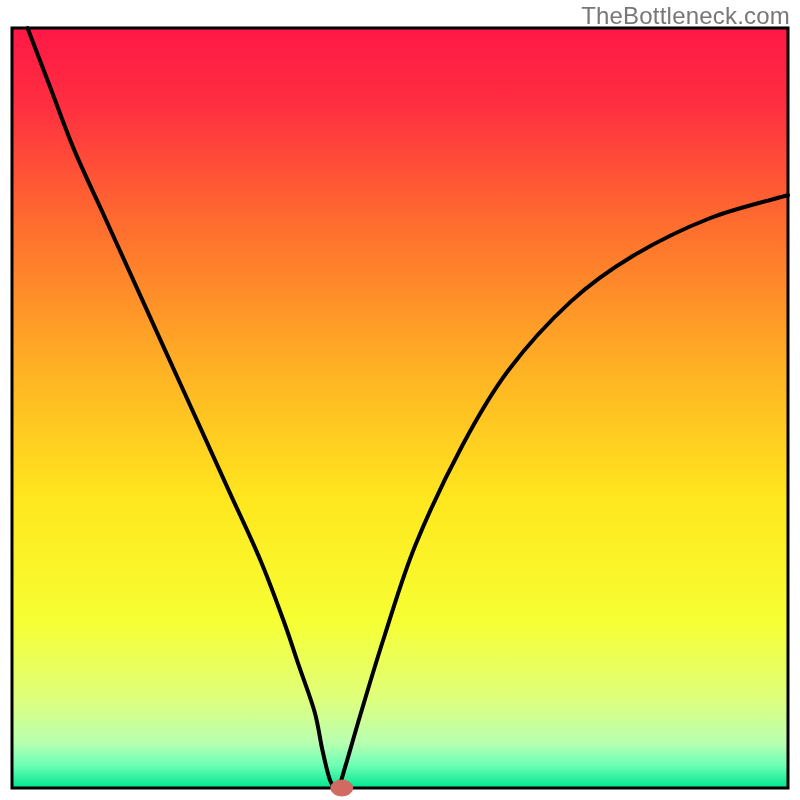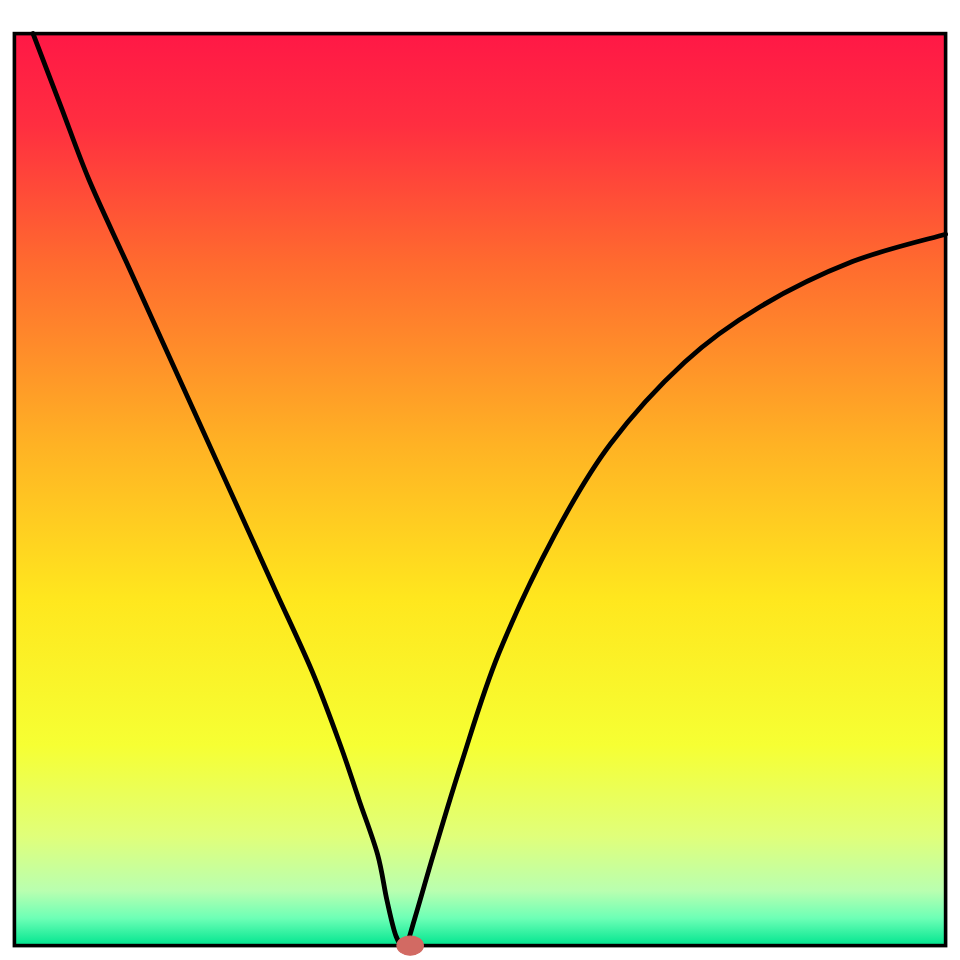--- a/index.html
+++ b/index.html
@@ -29,20 +29,21 @@
   svg {
     position: absolute;
     top: 0;
     left: 0;
   }
 </style>
 </head>
 <body>
 
 <div class="stage">
+  <div class="watermark">TheBottleneck.com</div>
   <svg id="chart-svg" width="800" height="800" viewBox="0 0 800 800">
     <defs>
       <linearGradient id="bg-grad" x1="0" y1="0" x2="0" y2="1">
           <stop offset="0%" stop-color="#ff1846"></stop>
           <stop offset="10%" stop-color="#ff2e40"></stop>
           <stop offset="25%" stop-color="#ff6a2f"></stop>
           <stop offset="45%" stop-color="#ffb224"></stop>
           <stop offset="62%" stop-color="#ffe71e"></stop>
           <stop offset="78%" stop-color="#f6ff33"></stop>
           <stop offset="88%" stop-color="#e0ff7a"></stop>

